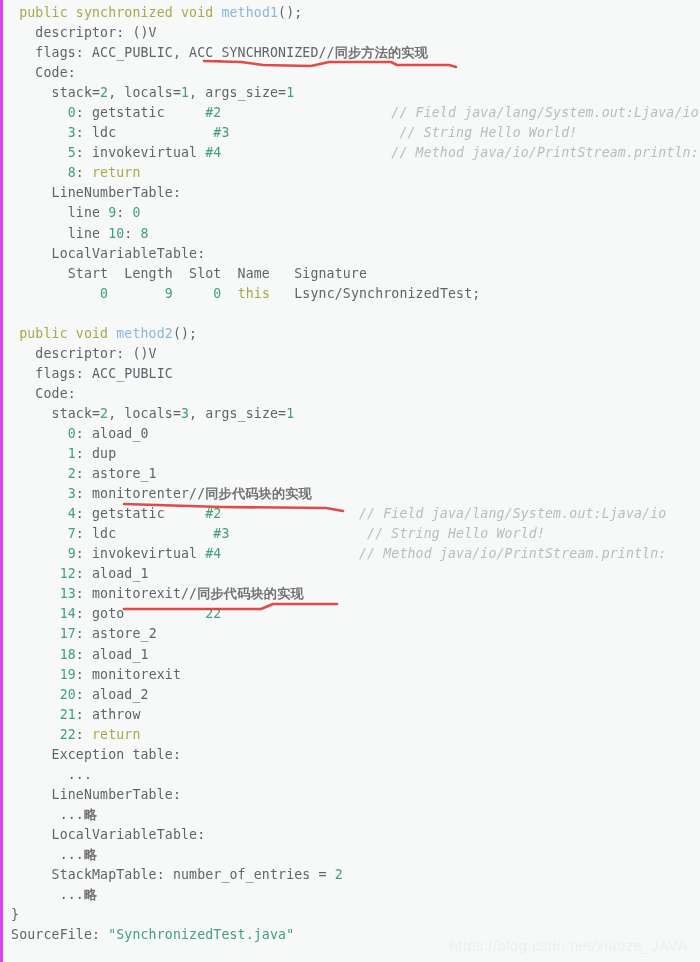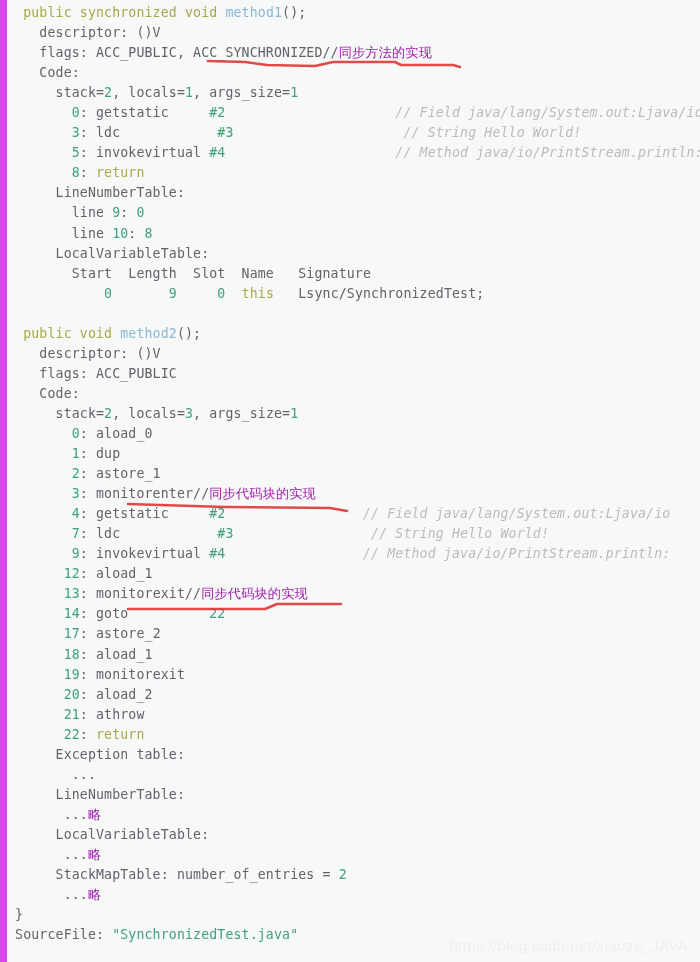--- a/index.html
+++ b/index.html
@@ -12,21 +12,21 @@
     height: 962px;
     overflow: hidden;
     font-family: "DejaVu Sans Mono", "Liberation Mono", monospace;
   }
 
   #code-view {
     position: relative;
     width: 700px;
     height: 962px;
     background: #f7f8f8;
-    border-left: 7px solid #d946ef;
+    border-left: 3px solid #d946ef;
     box-sizing: border-box;
     overflow: hidden;
   }
 
   .code-lines {
     position: absolute;
     left: 0;
     top: 0;
     width: 700px;
     padding-top: 3px;
@@ -42,21 +42,21 @@
     position: relative;
   }
 
   
   .tok-plain   { color: #5f6469; }
   .tok-key     { color: #a8a84a; }
   .tok-name    { color: #8bb7d8; }
   .tok-num     { color: #3fa07a; }
   .tok-str     { color: #3fa07a; }
   .tok-comment { color: #b9bcbe; font-style: italic; }
-  .tok-cn      { color: #a21caf; }
+  .tok-cn      { color: #737373; font-weight: bold; }
 
   
   .annot {
     position: absolute;
     pointer-events: none;
     overflow: visible;
   }
   .annot svg { display: block; overflow: visible; }
 
   .watermark {

